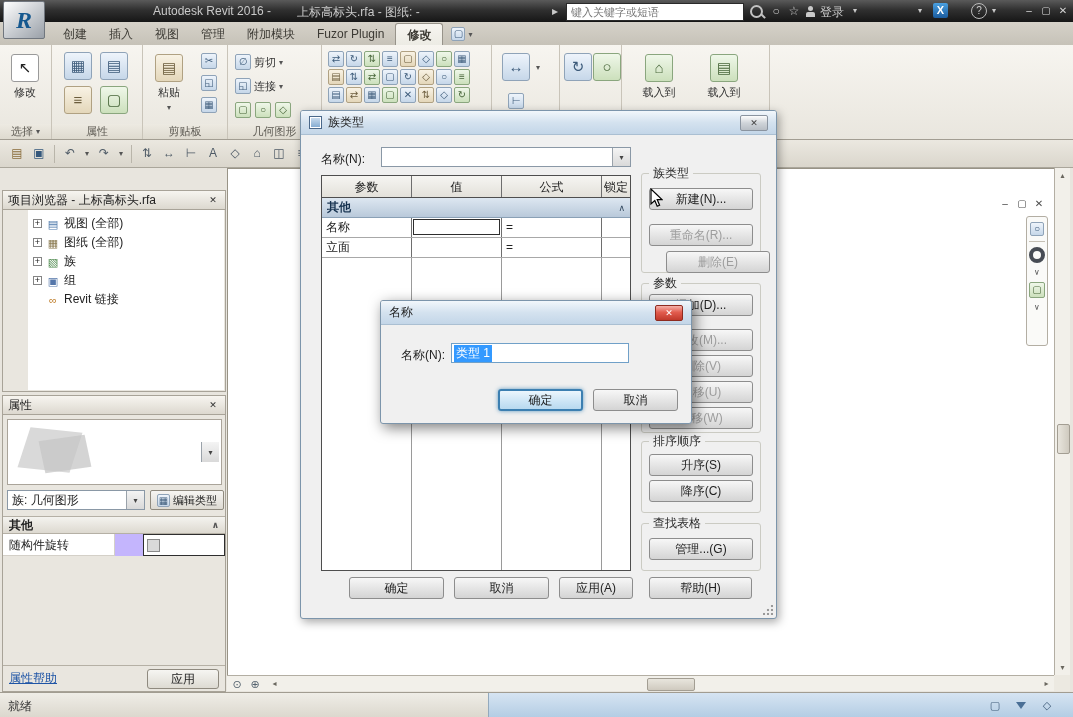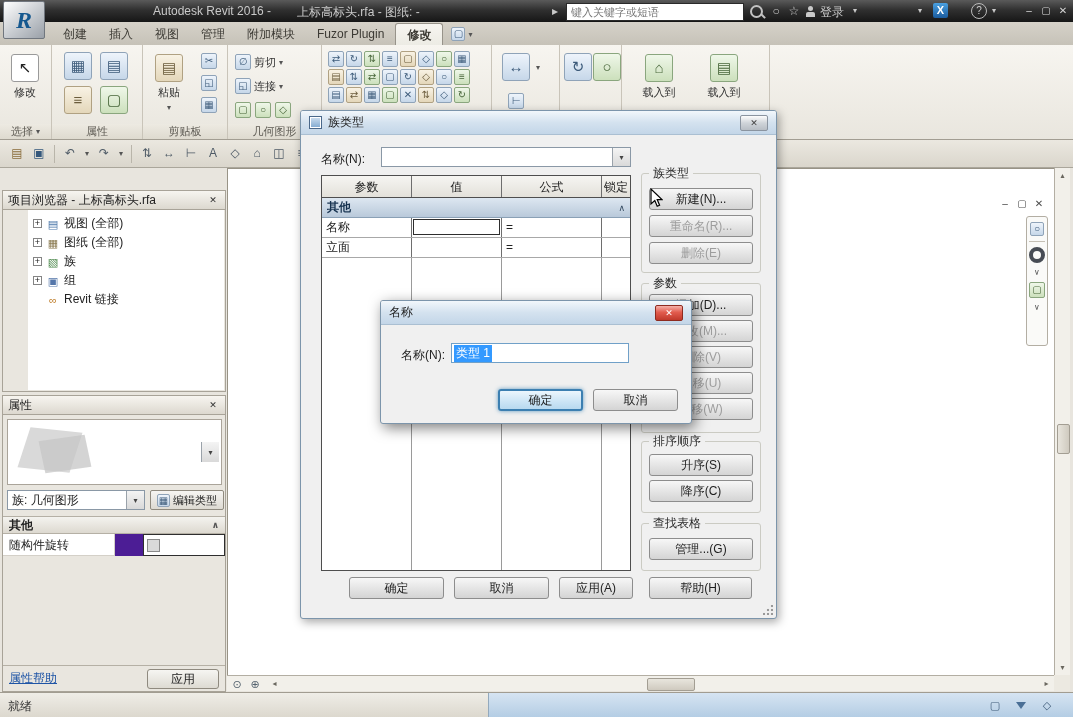--- a/index.html
+++ b/index.html
@@ -92,37 +92,37 @@
   .tico{width:14px;text-align:center;font-size:11px;line-height:14px;}
 
   .preview{position:absolute;background:#fff;border:1px solid #aaa49a;box-sizing:border-box;overflow:hidden;cursor:pointer;}
   .sk1{position:absolute;left:16px;top:10px;width:52px;height:40px;background:#d9d9d9;transform:skew(-18deg,6deg);}
   .sk2{position:absolute;left:34px;top:18px;width:46px;height:32px;background:#c6c6c6;transform:skew(12deg,-8deg);opacity:.75;}
   .combo{background:#fff;border:1px solid #8a98a6;display:flex;align-items:center;box-sizing:border-box;cursor:pointer;}
   .combo-txt{flex:1;padding:0 4px;font-size:12px;color:#222;overflow:hidden;white-space:nowrap;}
   .combo-btn{width:17px;align-self:stretch;background:linear-gradient(#f4f4f4,#d9d9d9);border-left:1px solid #9aa2aa;display:flex;align-items:center;justify-content:center;font-size:8px;color:#444;cursor:pointer;}
   .editbtn{position:absolute;background:linear-gradient(#f6f5f2,#dddad2);border:1px solid #8f8a7f;border-radius:2px;display:flex;align-items:center;justify-content:center;gap:3px;font-size:11px;box-sizing:border-box;cursor:pointer;}
   .psec{position:absolute;display:flex;align-items:center;padding:0 6px;background:linear-gradient(#f4f3ef,#ddd9d0);border-top:1px solid #b5b0a5;border-bottom:1px solid #b5b0a5;font-weight:bold;box-sizing:border-box;cursor:pointer;}
-  .prow{position:absolute;display:flex;background:#4c1d95;box-sizing:border-box;gap:28px;}
+  .prow{position:absolute;display:flex;background:#c4b5fd;box-sizing:border-box;gap:28px;}
   .pl{width:112px;padding:0 6px;line-height:22px;border-right:1px solid #d4d0c8;border-bottom:1px solid #d4d0c8;box-sizing:border-box;background:#fff;overflow:hidden;white-space:nowrap;}
   .pv{flex:1;border:1px solid #2e2e2e;display:flex;align-items:center;padding-left:3px;box-sizing:border-box;background:#fff;}
   .cb{width:13px;height:13px;border:1px solid #8a8a8a;background:#d9d9d9;box-sizing:border-box;cursor:pointer;}
   .sp-footer{position:absolute;left:0;bottom:0;width:100%;height:26px;border-top:1px solid #b5b0a5;display:flex;align-items:center;padding:0 6px;box-sizing:border-box;}
   .phelp{color:#1f55a6;text-decoration:underline;cursor:pointer;}
   .applybtn{margin-left:auto;width:72px;height:20px;background:linear-gradient(#f6f5f2,#dddad2);border:1px solid #8f8a7f;border-radius:3px;text-align:center;line-height:18px;box-sizing:border-box;cursor:pointer;}
 
   
   .dlg{position:absolute;background:#f0f0f0;border:1px solid #7c95ab;border-radius:3px;box-shadow:2px 3px 10px rgba(0,0,0,.35);}
   .dtitle{position:absolute;left:0;top:0;right:0;height:24px;background:linear-gradient(#f2f7fb,#d4e2ef 50%,#c3d6e8);border-bottom:1px solid #aabfd2;border-radius:2px 2px 0 0;display:flex;align-items:center;padding:0 8px;gap:6px;box-sizing:border-box;cursor:default;}
   .dtitle .dtxt{font-size:12px;color:#1e1e1e;}
   .dico{width:13px;height:13px;border:1px solid #4a688a;background:linear-gradient(#cfe0f0,#7fa8cf);box-shadow:inset 0 0 0 1px #fff;box-sizing:border-box;}
   .dclose{margin-left:auto;width:28px;height:16px;background:linear-gradient(#fdfdfd,#cfd4d9 50%,#b8bec5);border:1px solid #8a94a0;border-radius:2px;text-align:center;line-height:14px;font-size:9px;color:#444;cursor:pointer;box-sizing:border-box;}
   .dclose.red{background:linear-gradient(#f5b2aa,#e25c4e 45%,#c0392b);border-color:#8e2b20;color:#fff;}
   .dbtn{position:absolute;width:104px;height:22px;background:linear-gradient(#f7f7f7,#e2e2e2 60%,#d4d4d4);border:1px solid #8d8d8d;border-radius:3px;font-size:12px;text-align:center;line-height:20px;color:#1e1e1e;cursor:pointer;box-sizing:border-box;white-space:nowrap;overflow:hidden;}
-  .dbtn.dis{color:#9d9d9d;}
+  .dbtn.dis{color:#9d9d9d;margin-top:9px;}
   .dbtn.def{border:2px solid #3c7fb1;box-shadow:0 0 4px rgba(60,130,180,.8);background:linear-gradient(#ecf6fd,#cbe4f5 60%,#b8d9ef);line-height:18px;}
   .gbox{position:absolute;border:1px solid #cbcbc3;border-radius:3px;box-sizing:border-box;}
   .glabel{position:absolute;top:-8px;left:7px;background:#f0f0f0;padding:0 4px;font-size:12px;color:#2a2a2a;line-height:14px;white-space:nowrap;}
   .txtinput{position:absolute;background:#fff;border:1px solid #70a0c8;display:flex;align-items:center;padding:0 2px;box-sizing:border-box;cursor:text;}
   .seltext{background:#3399ff;color:#fff;padding:0 2px;font-size:12px;white-space:pre;}
   .grip{position:absolute;right:3px;bottom:3px;width:10px;height:10px;background:
     radial-gradient(circle at 1px 9px,#999 1px,transparent 1.6px),
     radial-gradient(circle at 5px 9px,#999 1px,transparent 1.6px),
     radial-gradient(circle at 9px 9px,#999 1px,transparent 1.6px),
     radial-gradient(circle at 5px 5px,#999 1px,transparent 1.6px),
@@ -471,21 +471,21 @@
         <div class="tc c3">=</div>
         <div class="tc c4"></div>
       </div>
       <div class="tfill"></div>
     </div>
 
     <div class="gbox" style="left:340px;top:62px;width:120px;height:100px">
       <span class="glabel">族类型</span>
       <div class="dbtn" style="left:7px;top:14px">新建(N)...</div>
       <div class="dbtn dis" style="left:7px;top:41px">重命名(R)...</div>
-      <div class="dbtn dis" style="left:7px;top:68px">删除(E)</div>
+      <div class="dbtn dis" style="left:24px;top:68px">删除(E)</div>
     </div>
 
     <div class="gbox" style="left:340px;top:172px;width:120px;height:150px">
       <span class="glabel">参数</span>
       <div class="dbtn" style="left:7px;top:10px">添加(D)...</div>
       <div class="dbtn dis" style="left:7px;top:36px">修改(M)...</div>
       <div class="dbtn dis" style="left:7px;top:62px">删除(V)</div>
       <div class="dbtn dis" style="left:7px;top:88px">上移(U)</div>
       <div class="dbtn dis" style="left:7px;top:114px">下移(W)</div>
     </div>

